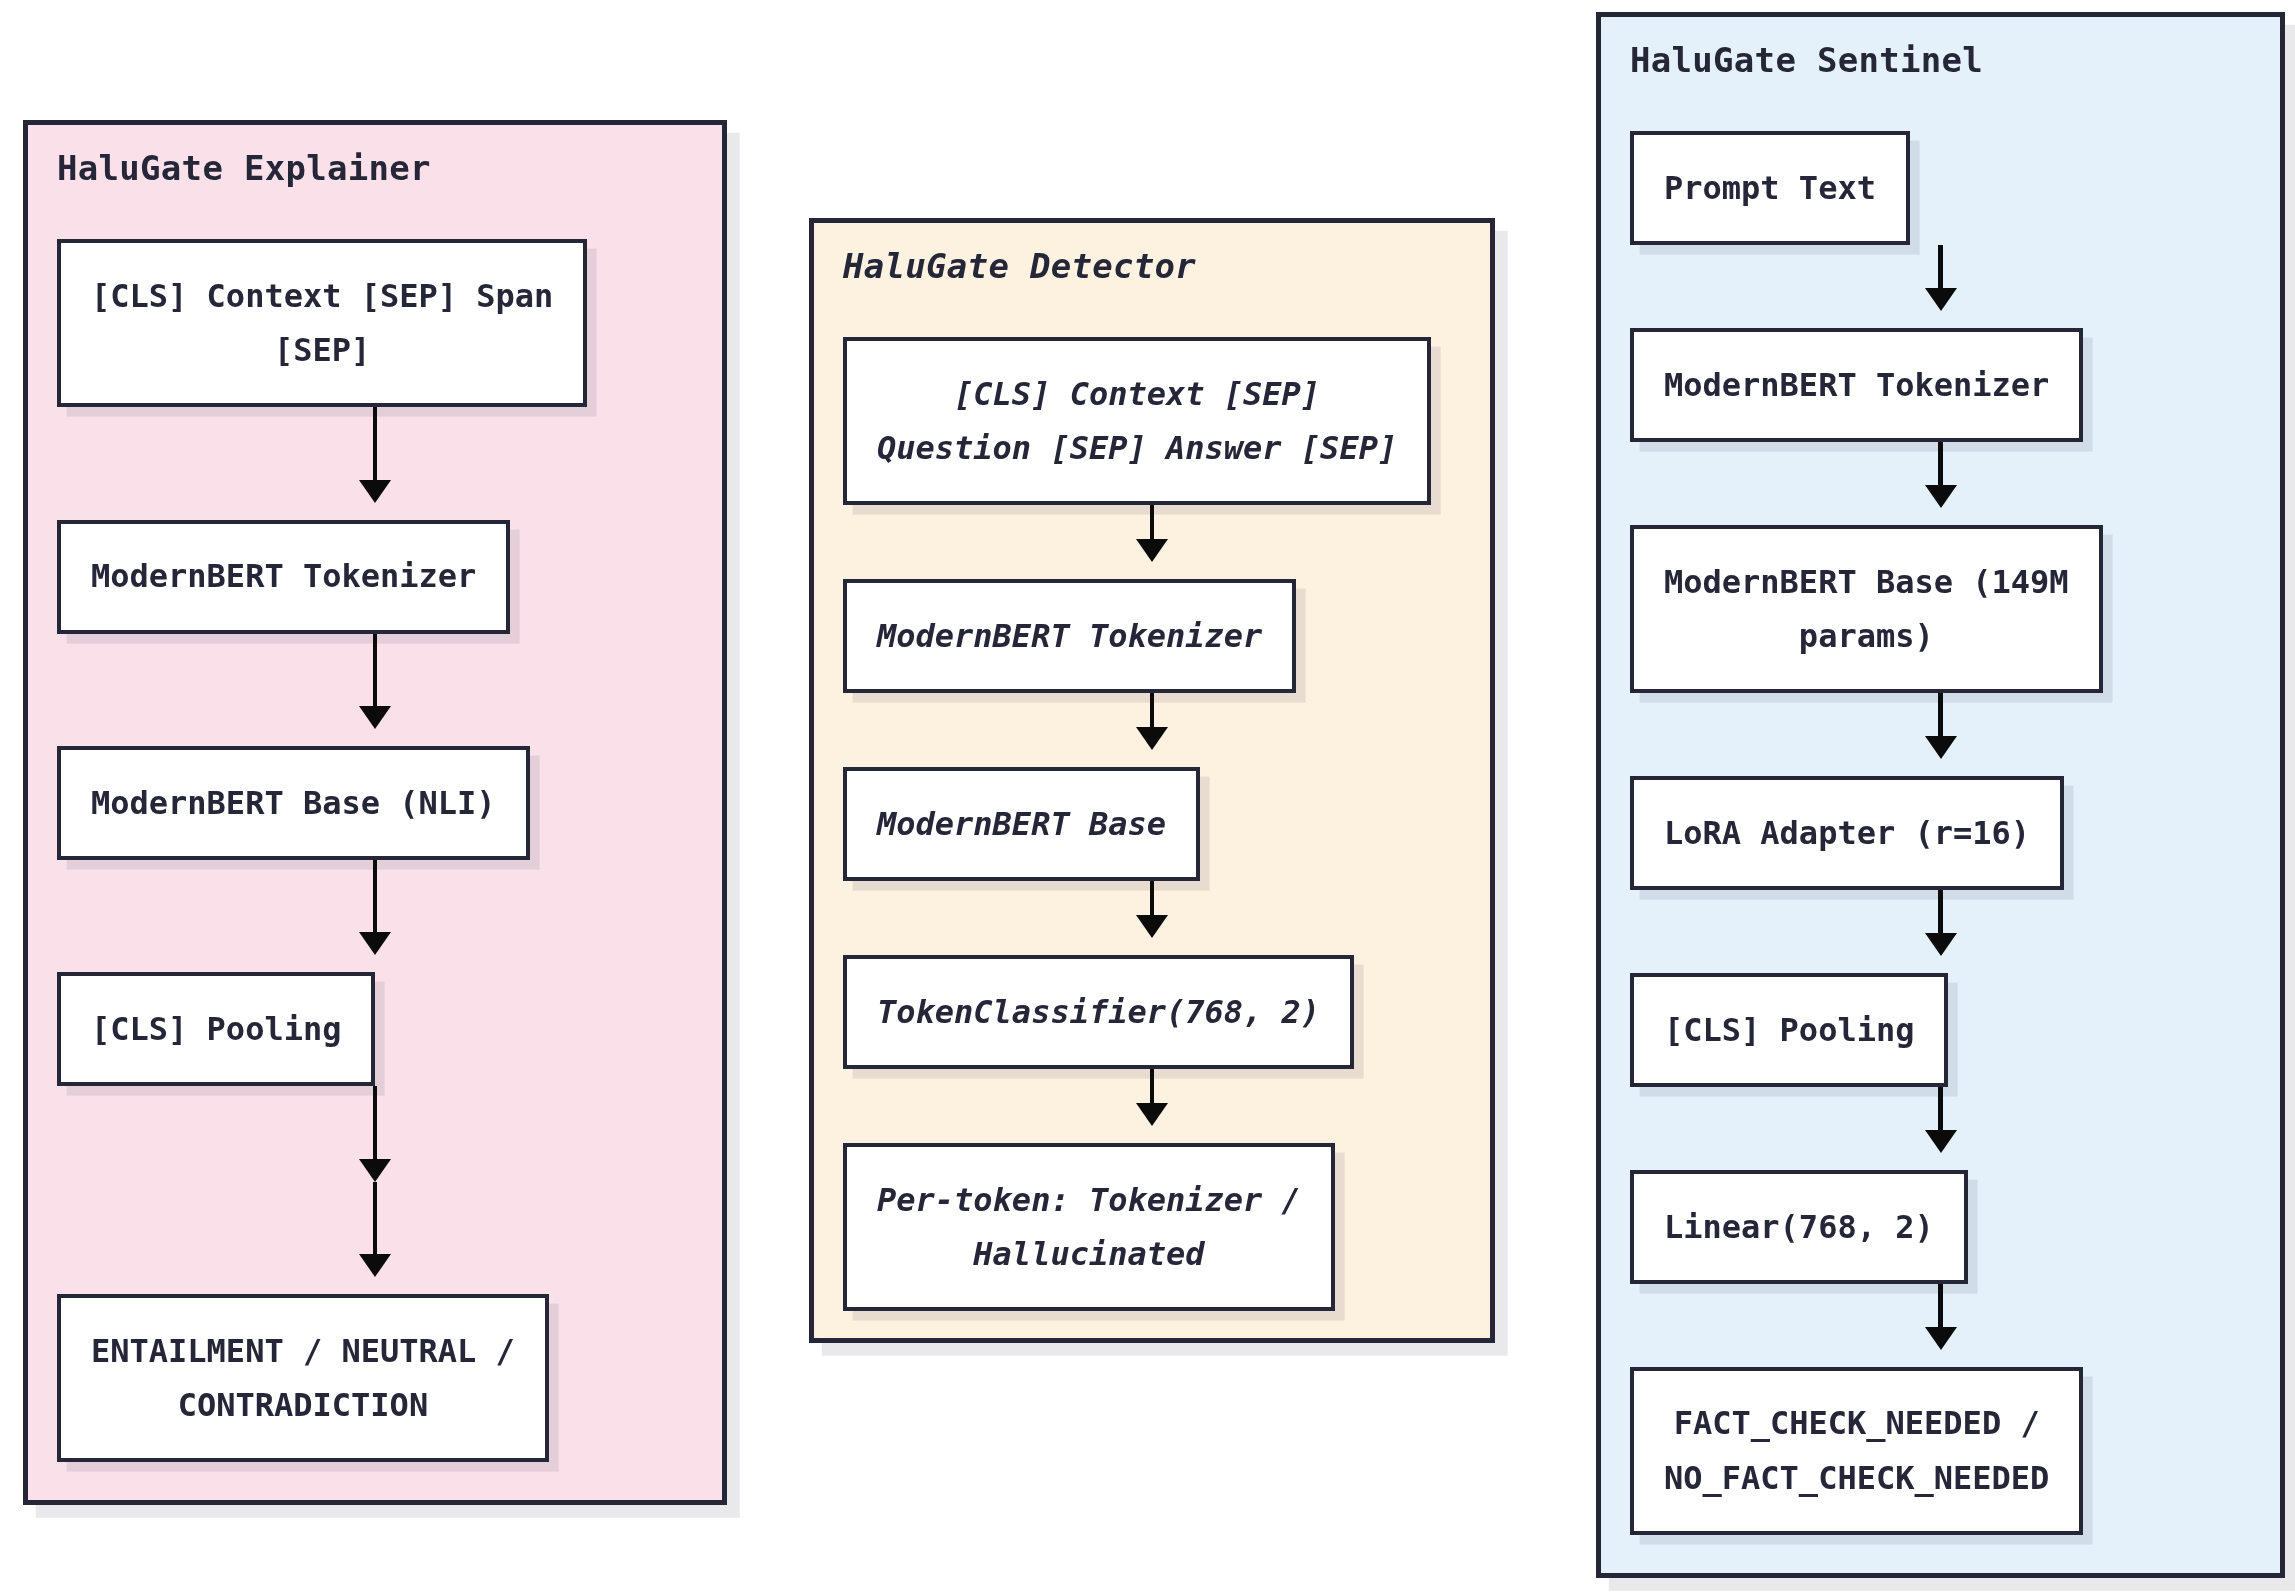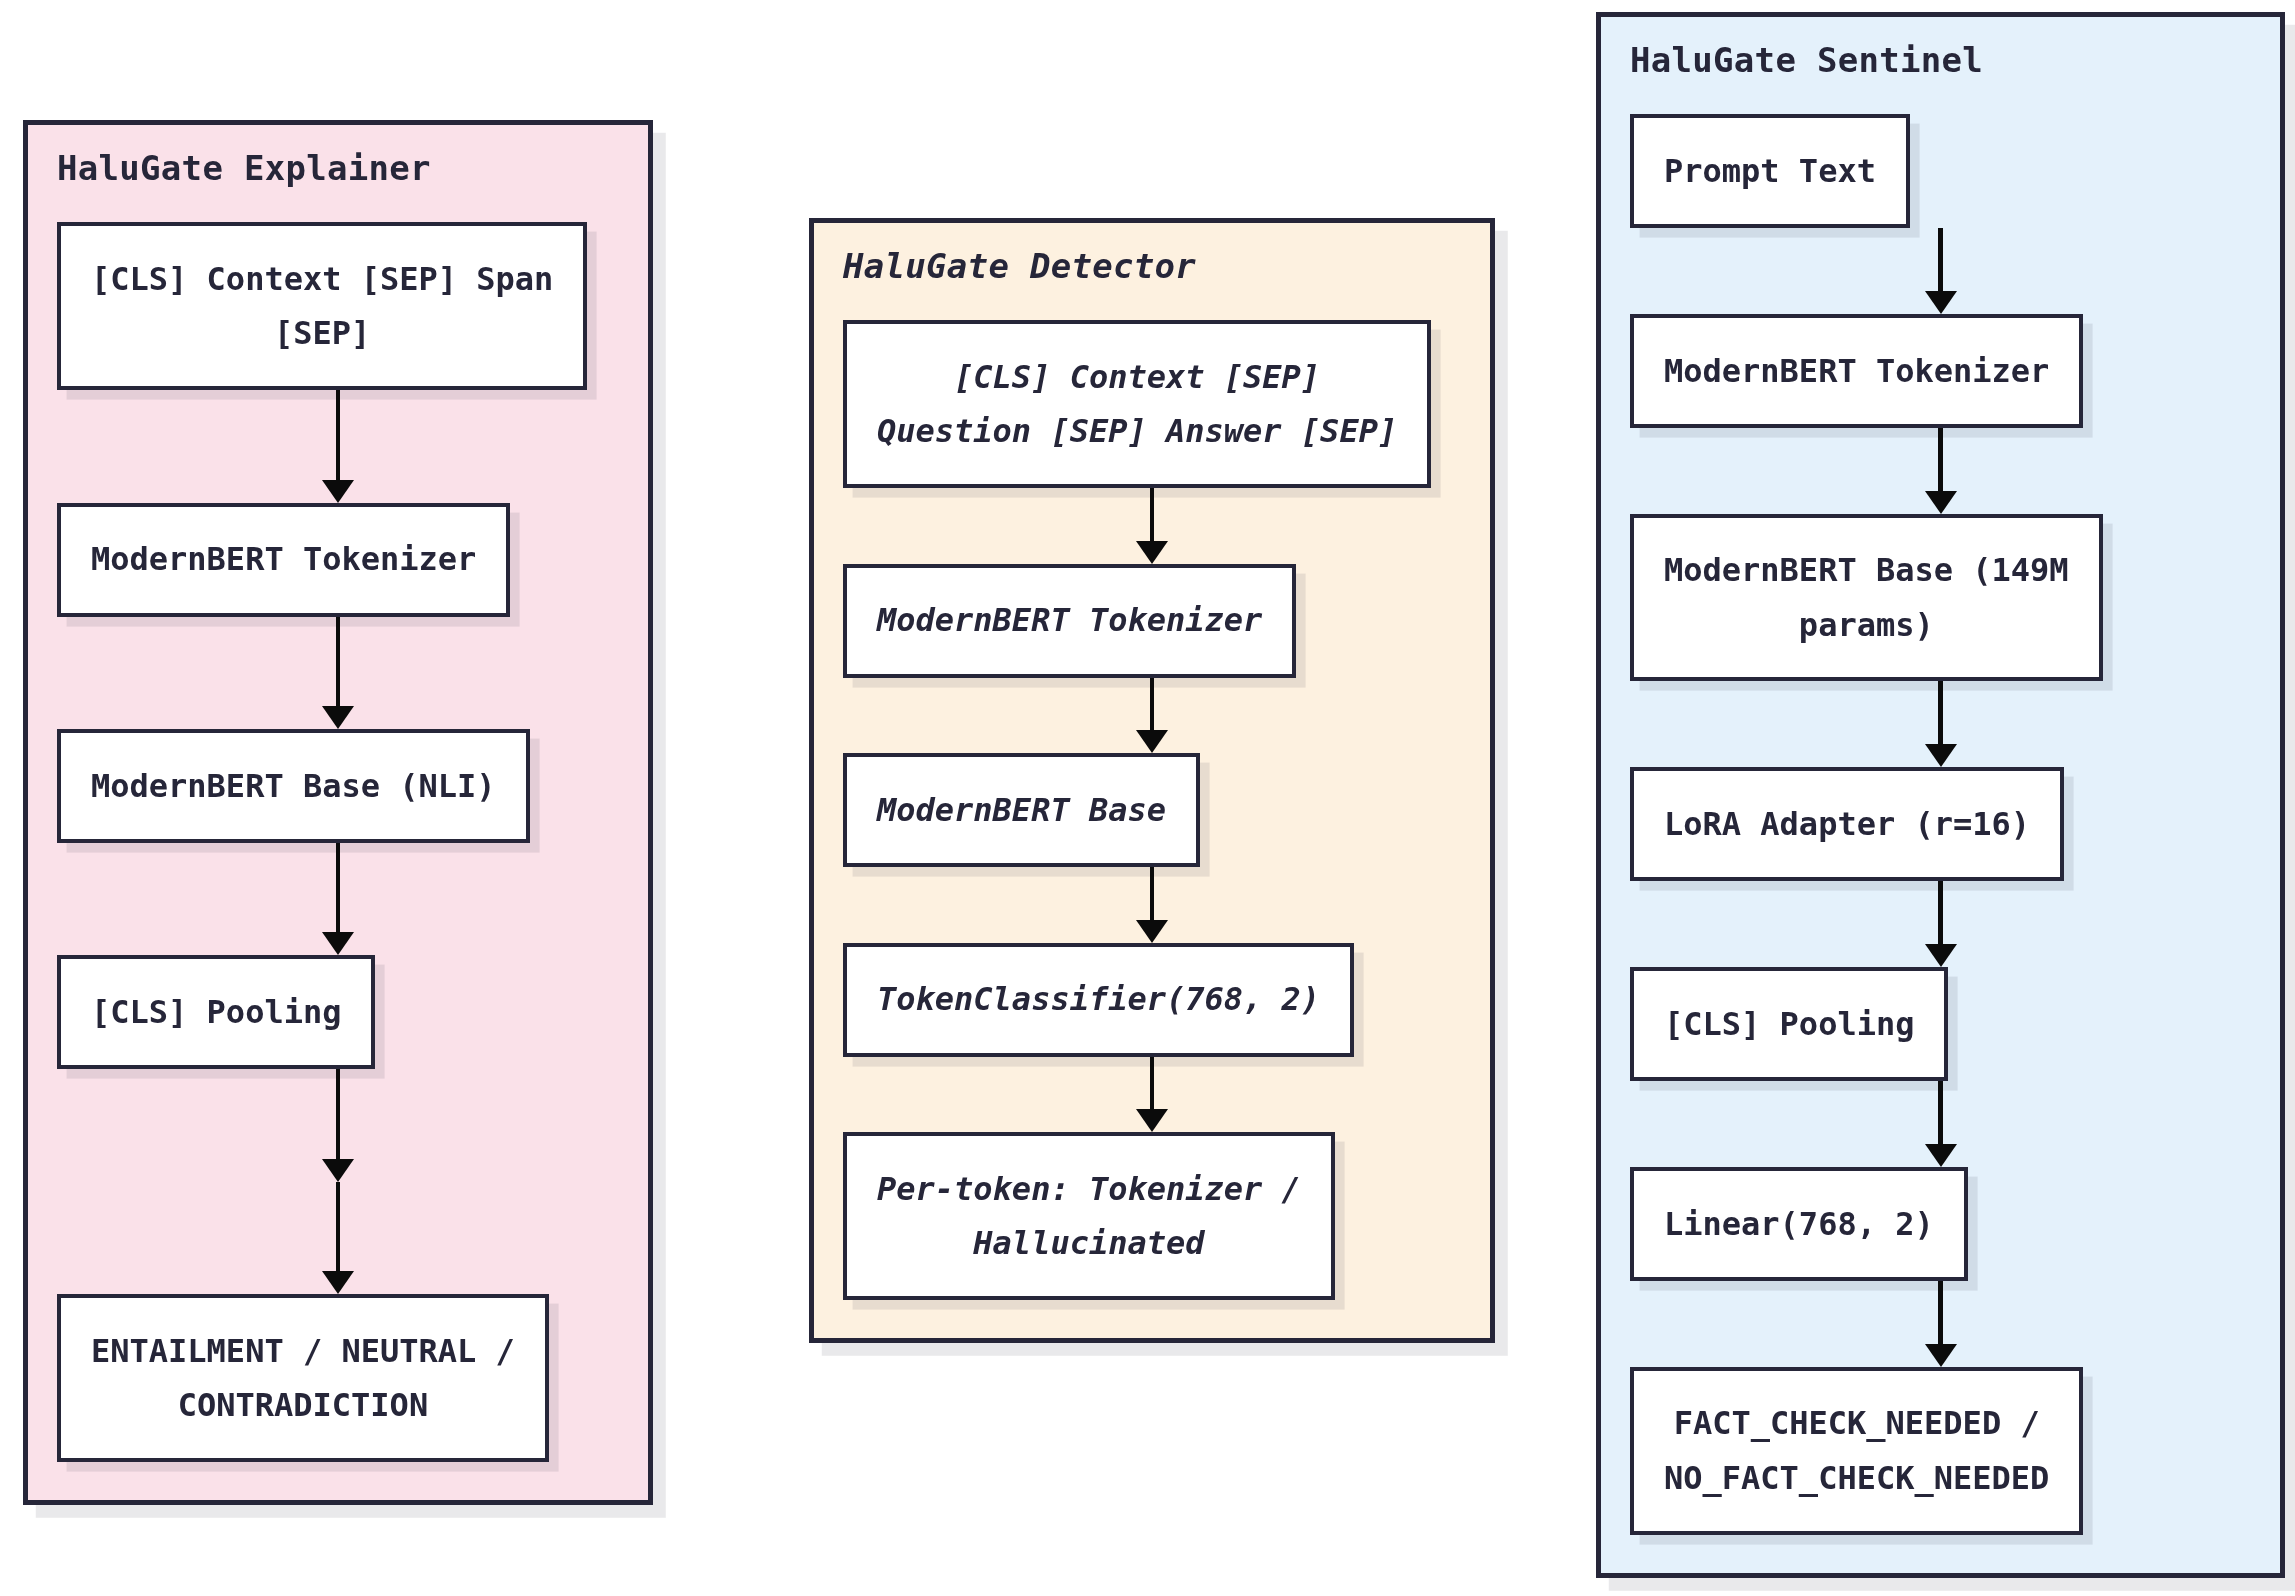--- a/index.html
+++ b/index.html
@@ -19,21 +19,21 @@
   .panel{
     position:absolute;
     box-sizing:border-box;
     border:5.3px solid var(--ink);
     box-shadow:12.8px 12.8px 0 var(--shadow);
     display:flex;
     flex-direction:column;
     align-items:flex-start;
     padding:18px 29px 38px 29px;
   }
-  .panel-0{left:23px;  top:120px; width:630px; height:1385px;}
+  .panel-0{left:23px;  top:120px; width:704px; height:1385px;}
   .panel-1{left:809px;top:218px; width:686px; height:1125px;font-style:italic;}
   .panel-2{left:1596px;top:11.7px;  width:689px; height:1566px;}
   .panel-title{
     flex:0 0 auto;
     font-size:34px;
     font-weight:700;
     color:var(--ink);
     margin:5.3px 0 34px 0;
     text-align:center;
     letter-spacing:0.3px;
@@ -50,20 +50,21 @@
     font-weight:600;
     line-height:1.7;
     text-align:center;
     white-space:pre-line;
     padding:25.5px 30px;
     min-height:114px;
     max-width:100%;
     display:flex;
     align-items:center;
     justify-content:center;
+    margin-top:17px;
   }
   .arrow{
     flex:1 1 auto;
     min-height:57px;
     width:100%;
     display:flex;
     flex-direction:column;
     align-items:center;
   }
   .arrow-shaft{

